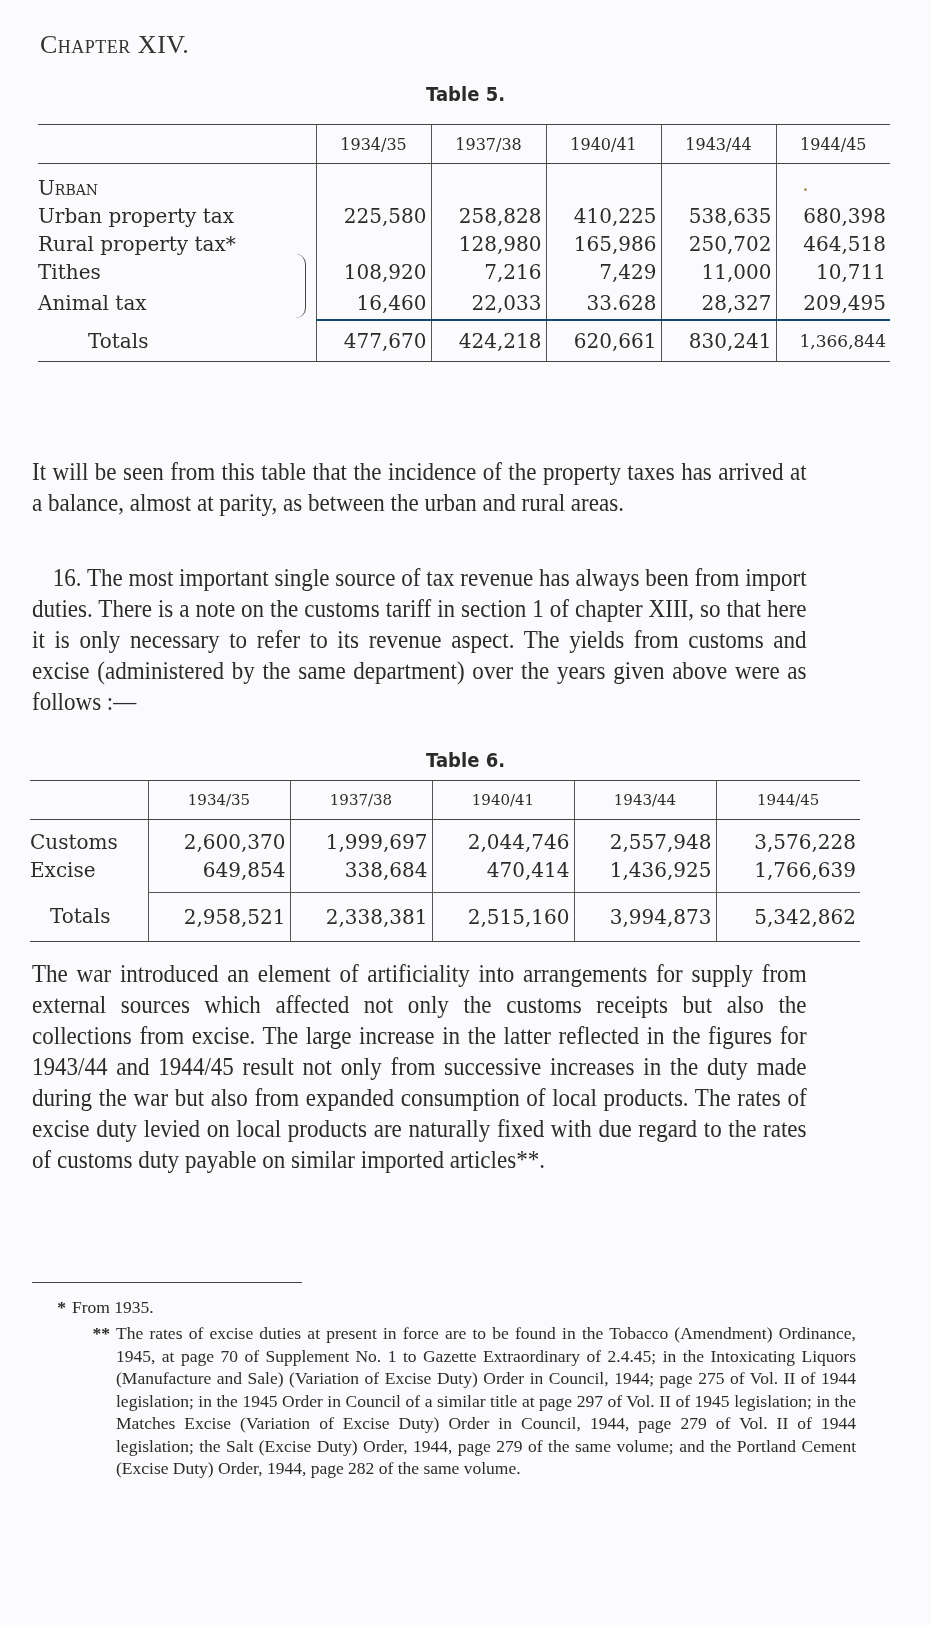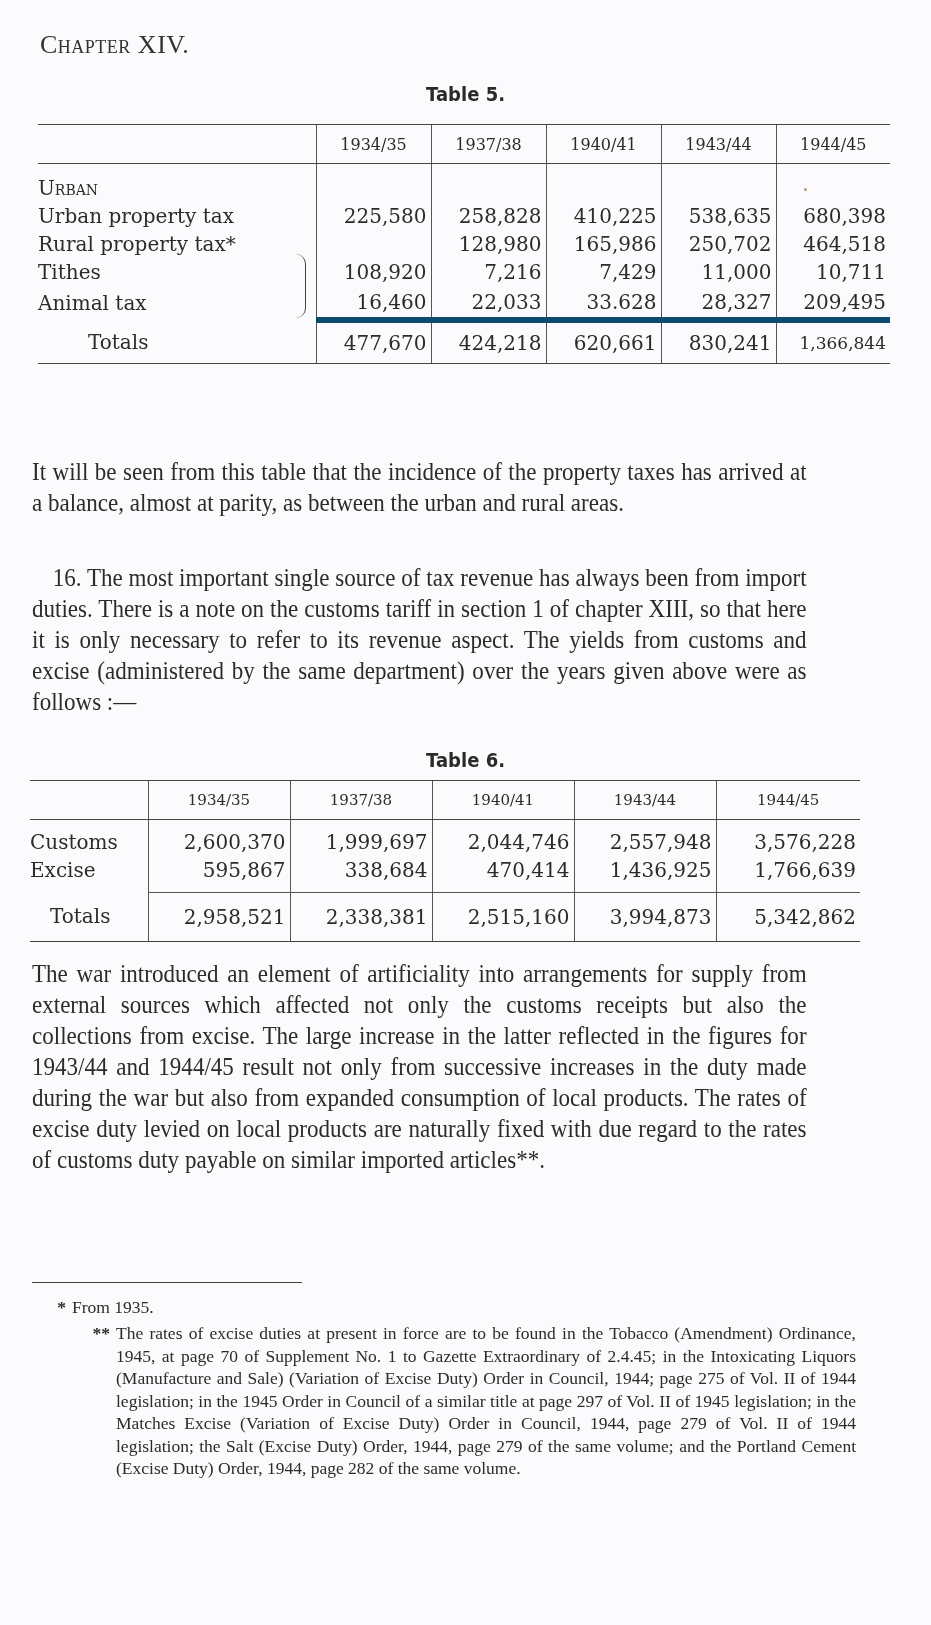--- a/index.html
+++ b/index.html
@@ -31,21 +31,21 @@
   #t5 { left: 38px; top: 108px; width: 852px; font-size: 20px; }
   #t5 thead th {
     font-weight: normal; font-size: 16px; height: 38px;
     border-top: 1.5px solid #444; border-bottom: 1.5px solid #444;
     border-left: 1px solid #555; text-align: center;
   }
   #t5 thead th:first-child { border-left: none; }
   #t5 td.lbl { text-align: left; white-space: nowrap; }
   #t5 td.num { text-align: right; padding-right: 4px; border-left: 1px solid #555; white-space: nowrap; }
   #t5 tr.r td { height: 28px; line-height: 28px; margin-left: 18px; }
-  #t5 tr.tot td { height: 40px; border-top: 6px solid #0c4a6e; border-bottom: 1.5px solid #444; }
+  #t5 tr.tot td { height: 40px; border-top: 2px solid #0c4a6e; border-bottom: 1.5px solid #444; }
   #t5 tr.tot td.lbl { border-top: none; padding-left: 50px; }
   .sc { font-variant: small-caps; }
   .ind { padding-left: 22px; }
   .brace {
     position: absolute; left: 295px; top: 238px; width: 10px; height: 64px;
     border-right: 1.5px solid #444; border-radius: 0 10px 10px 0;
   }
   
   .para {
     position: absolute; left: 32px; width: 824px;
@@ -199,21 +199,21 @@
       <tr class="r first">
         <td class="lbl">Customs</td>
         <td class="num">2,600,370</td>
         <td class="num">1,999,697</td>
         <td class="num">2,044,746</td>
         <td class="num">2,557,948</td>
         <td class="num">3,576,228</td>
       </tr>
       <tr class="r" style="height:36px">
         <td class="lbl" style="vertical-align:top">Excise</td>
-        <td class="num" style="vertical-align:top">595,867</td>
+        <td class="num" style="vertical-align:top">649,854</td>
         <td class="num" style="vertical-align:top">338,684</td>
         <td class="num" style="vertical-align:top">470,414</td>
         <td class="num" style="vertical-align:top">1,436,925</td>
         <td class="num" style="vertical-align:top">1,766,639</td>
       </tr>
       <tr class="tot">
         <td class="lbl">Totals</td>
         <td class="num">2,958,521</td>
         <td class="num">2,338,381</td>
         <td class="num">2,515,160</td>

